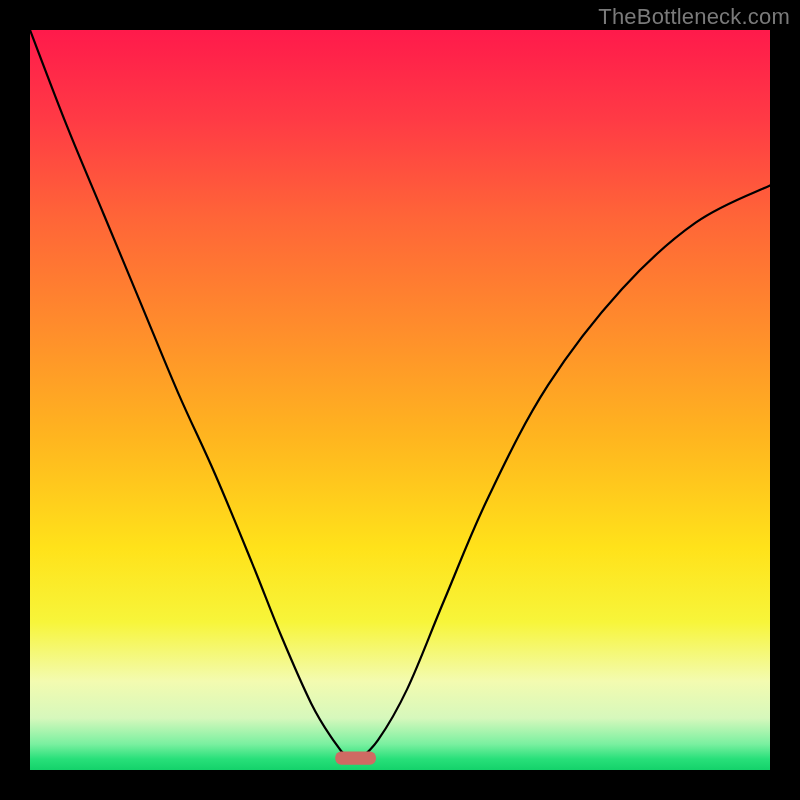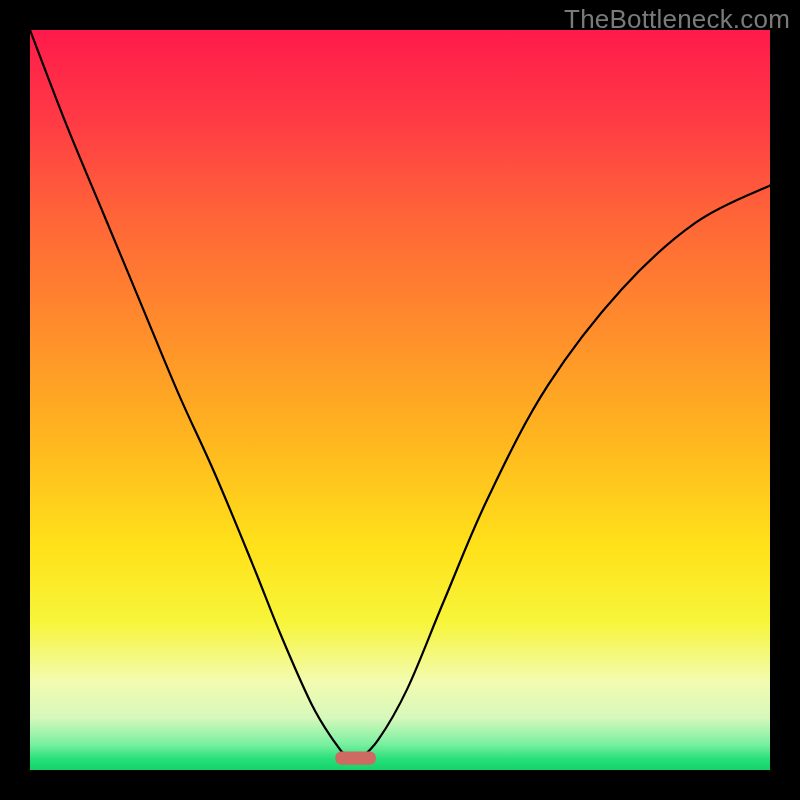--- a/index.html
+++ b/index.html
@@ -24,21 +24,21 @@
     left: 30px;
     width: 740px;
     height: 740px;
     overflow: hidden;
   }
   .watermark {
     position: absolute;
     top: 4px;
     right: 10px;
     color: #7a7a7a;
-    font-size: 26px;
+    font-size: 22px;
     font-weight: 500;
     letter-spacing: 0.2px;
     user-select: none;
     text-align: center;
   }
   svg { display: block; }
 </style>
 </head>
 <body>
 

